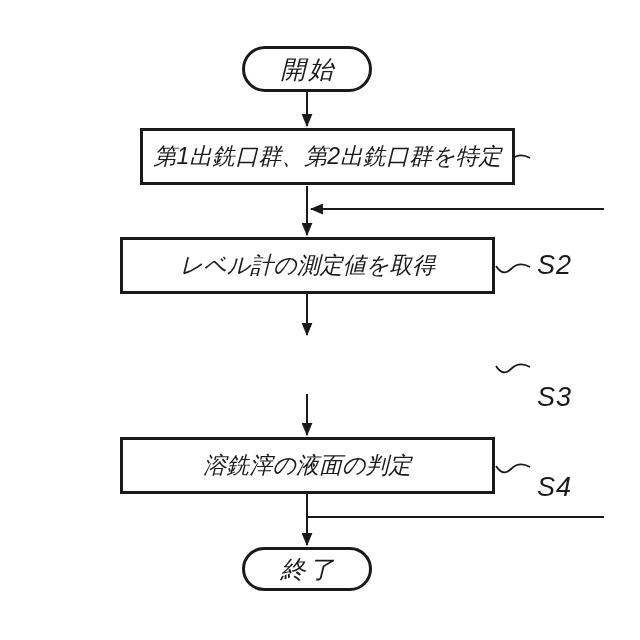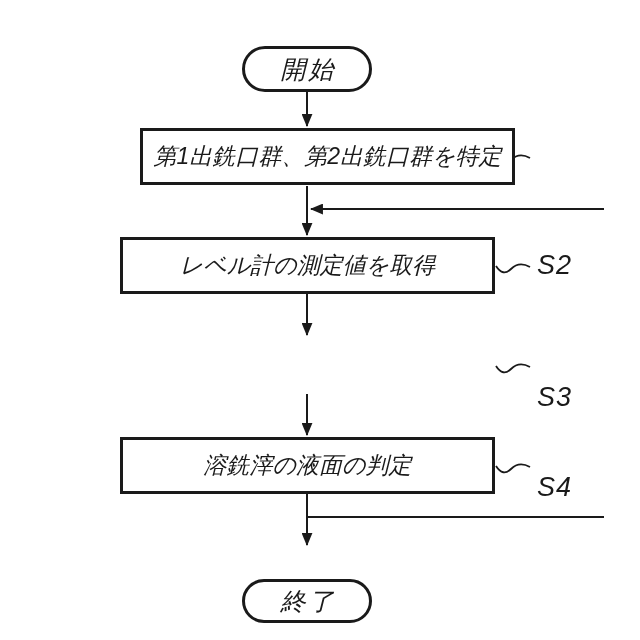--- a/index.html
+++ b/index.html
@@ -14,21 +14,21 @@
   .squiggle  { stroke:var(--line); stroke-width:1.8; fill:none; }
   marker path { fill:var(--line); }
   .node {
     position:absolute; box-sizing:border-box; background:var(--bg);
     border:3px solid var(--line); display:flex; align-items:center; justify-content:center;
     color:var(--line);
   }
   .terminal { left:242px; width:130px; font-size:25px; letter-spacing:3px; }
   .terminal span { padding-left:3px; white-space:nowrap; }
   .terminal.start { top:46px;  height:46px; border-radius:23px; }
-  .terminal.end   { top:547px; height:44px; border-radius:22px;margin-top:32px; }
+  .terminal.end   { top:547px; height:44px; border-radius:22px; }
   .box { left:120px; width:375px; height:57px; font-size:23px; }
   .box span { white-space:nowrap; }
   .sid {
     position:absolute; left:537px; width:60px; height:32px; line-height:32px;
     font-size:27px; color:var(--line); letter-spacing:1px;
   }
   .sid1 { top:140px; } .sid2 { top:249px; } .sid3 { top:349px;margin-top:32px; } .sid4 { top:471px; }
   .box1 { top:128px;margin-left:20px; } .box2 { top:237px; } .box3 { top:337px; } .box4 { top:437px; }
 </style>
 </head>

